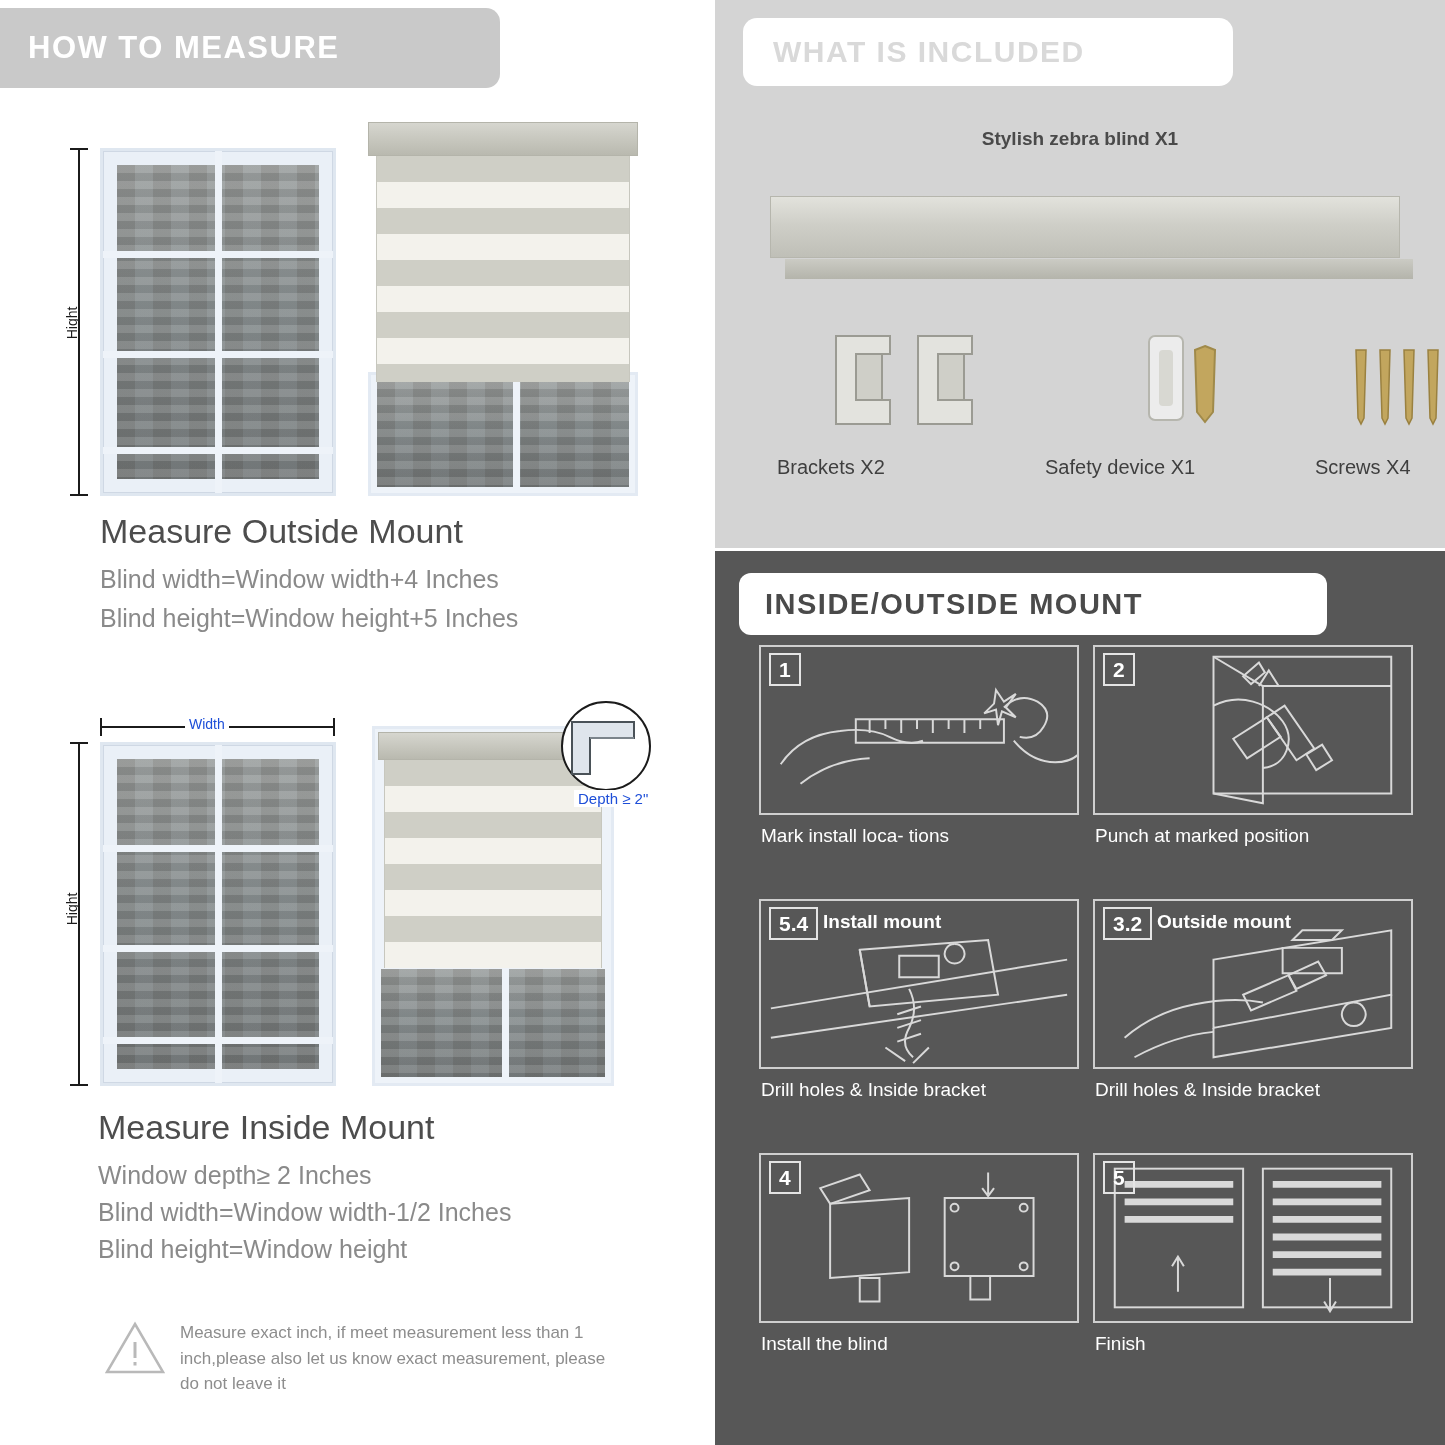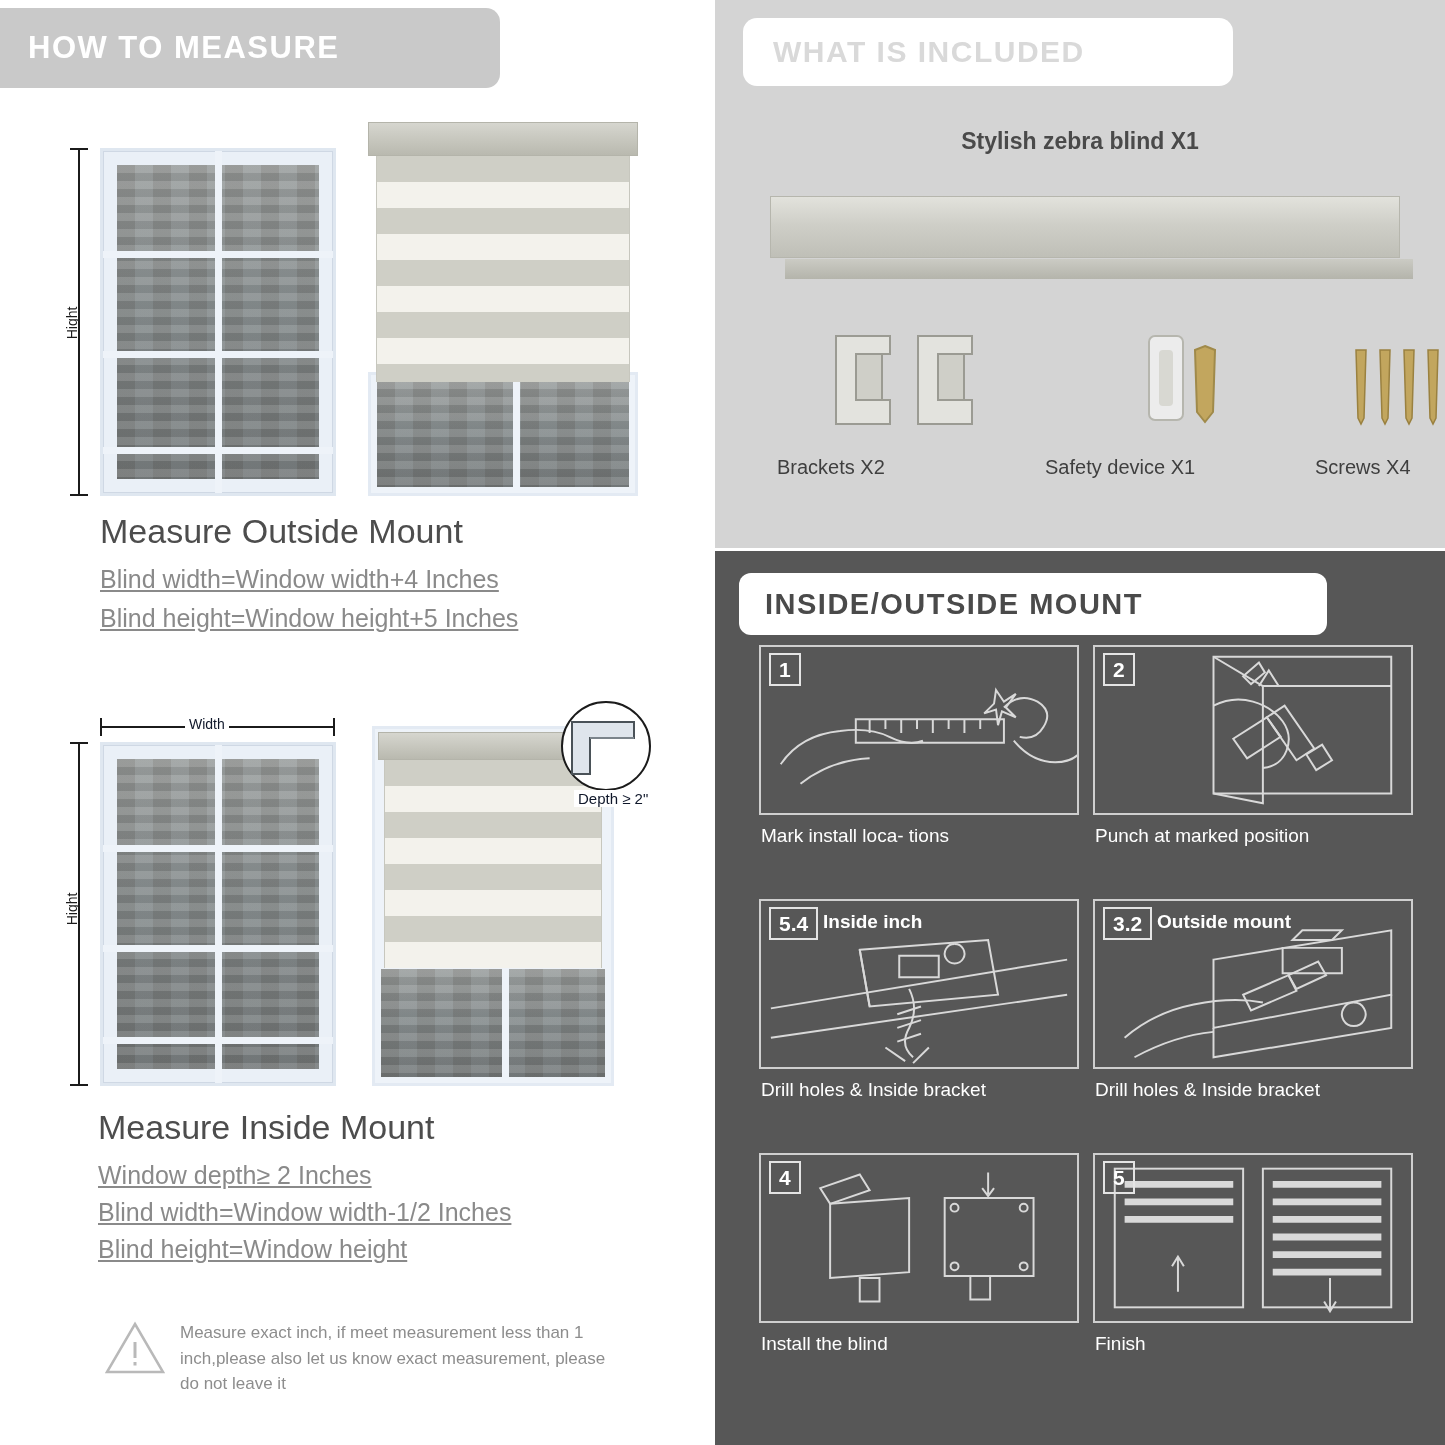--- a/index.html
+++ b/index.html
@@ -26,21 +26,21 @@
   }
   .banner-title{
     color:#ffffff;font-weight:bold;letter-spacing:1.5px;
   }
   #how-to-measure-banner{left:0;top:8px;width:500px;height:80px;padding-left:28px;}
   #how-to-measure-banner .banner-title{font-size:31px;}
 
   
   .diagram{position:absolute;}
   .dimline{position:absolute;background:#1b1b1b;}
-  .dimlabel{position:absolute;font-size:14px;color:#0f172a;background:#ffffff;padding:0 4px;}
+  .dimlabel{position:absolute;font-size:14px;color:#1d4ed8;background:#ffffff;padding:0 4px;}
   .vlabel{position:absolute;font-size:14px;color:#1b1b1b;transform:rotate(-90deg);transform-origin:center;}
 
   .window{
     position:absolute;
     background:#eaf0f7;
     border:3px solid #dfe7f0;
     box-sizing:border-box;
     box-shadow:0 0 0 1px #cfd8e4 inset;
   }
   .glass{
@@ -75,42 +75,42 @@
       #cfcfc6 0px, #cfcfc6 26px,
       #f3f2ec 26px, #f3f2ec 52px);
     border-left:1px solid #c7c7be;border-right:1px solid #c7c7be;
   }
   .blind-window{
     position:absolute;left:0;right:0;bottom:0;
     background:#eef3f9;border:3px solid #e3eaf3;box-sizing:border-box;
   }
 
   .head1{font-size:34px;color:#4d4d4d;font-weight:normal;}
-  .bodyline{font-size:25px;color:#8a8a8a;text-decoration:underline;}
+  .bodyline{font-size:25px;color:#8a8a8a;}
 
   .note{
     position:absolute;display:flex;gap:14px;align-items:flex-start;
   }
   .warn-tri{width:62px;height:56px;flex:0 0 auto;position:relative;}
   .note-text{font-size:17px;color:#8d8d8d;line-height:1.5;}
 
   
   .right-top{
     position:absolute;left:715px;top:0;width:730px;height:548px;
     background:#d4d4d4;box-sizing:border-box;
   }
   #what-included-banner{
     position:absolute;left:28px;top:18px;width:490px;height:68px;
     background:#ffffff;border-radius:14px;display:flex;align-items:center;padding-left:30px;
     box-sizing:border-box;
   }
   #what-included-banner .banner-title{color:#d9d9d9;font-size:30px;}
   .included-title{
     position:absolute;left:0;right:0;top:128px;text-align:center;
-    font-size:23px;color:#4a4a4a;font-weight:bold;
+    font-size:19px;color:#4a4a4a;font-weight:bold;
   }
   .big-rail{
     position:absolute;left:55px;top:196px;width:630px;height:62px;
     background:linear-gradient(180deg,#e2e2dc 0%, #cfcfc8 45%, #bfbfb7 100%);
     border:1px solid #b6b6ad;box-sizing:border-box;
   }
   .big-rail:after{
     content:"";position:absolute;left:14px;right:-14px;top:62px;height:20px;
     background:linear-gradient(180deg,#cbcbc4,#b4b4ab);
   }
@@ -365,21 +365,21 @@
               <path d="M100 50 L110 108"></path>
               <path d="M140 56 h40 v22 h-40 z"></path>
               <path d="M196 44 a10 10 0 1 0 0.1 0"></path>
               <path d="M150 90 q10 20 0 40 q-10 18 4 30"></path>
               <path d="M138 116 l24 -8 M138 130 l24 -8 M138 144 l24 -8"></path>
               <path d="M126 150 l20 14 M170 150 l-16 16"></path>
             </g>
           </svg>
         </div>
         <div class="step-num">5.4</div>
-        <div class="step-sub">Inside inch</div>
+        <div class="step-sub">Install mount</div>
       </div>
       <div class="step-cap">Drill holes &amp;  Inside bracket</div>
     </div>
 
     <div class="step" style="left:378px;top:348px;width:320px;height:210px;">
       <div class="step-box">
         <div class="sketch">
           <svg viewBox="0 0 320 170" preserveAspectRatio="none">
             <g fill="none" stroke="#d9d9d9" stroke-width="2">
               <path d="M120 60 L300 30 L300 96 L120 130 Z"></path>

